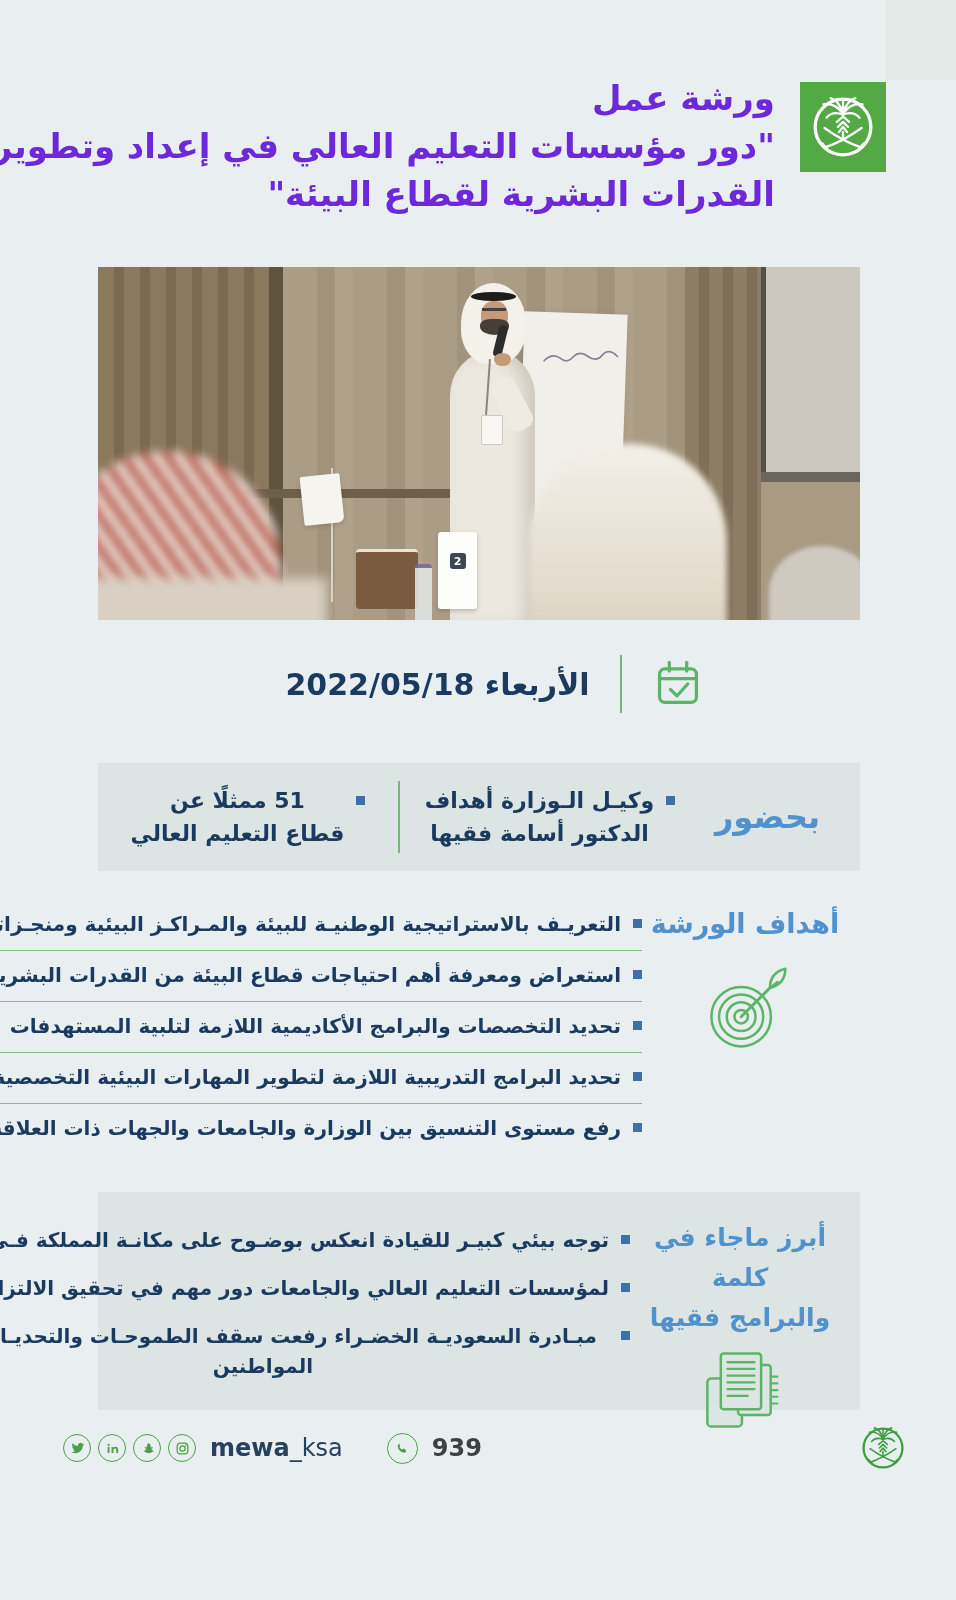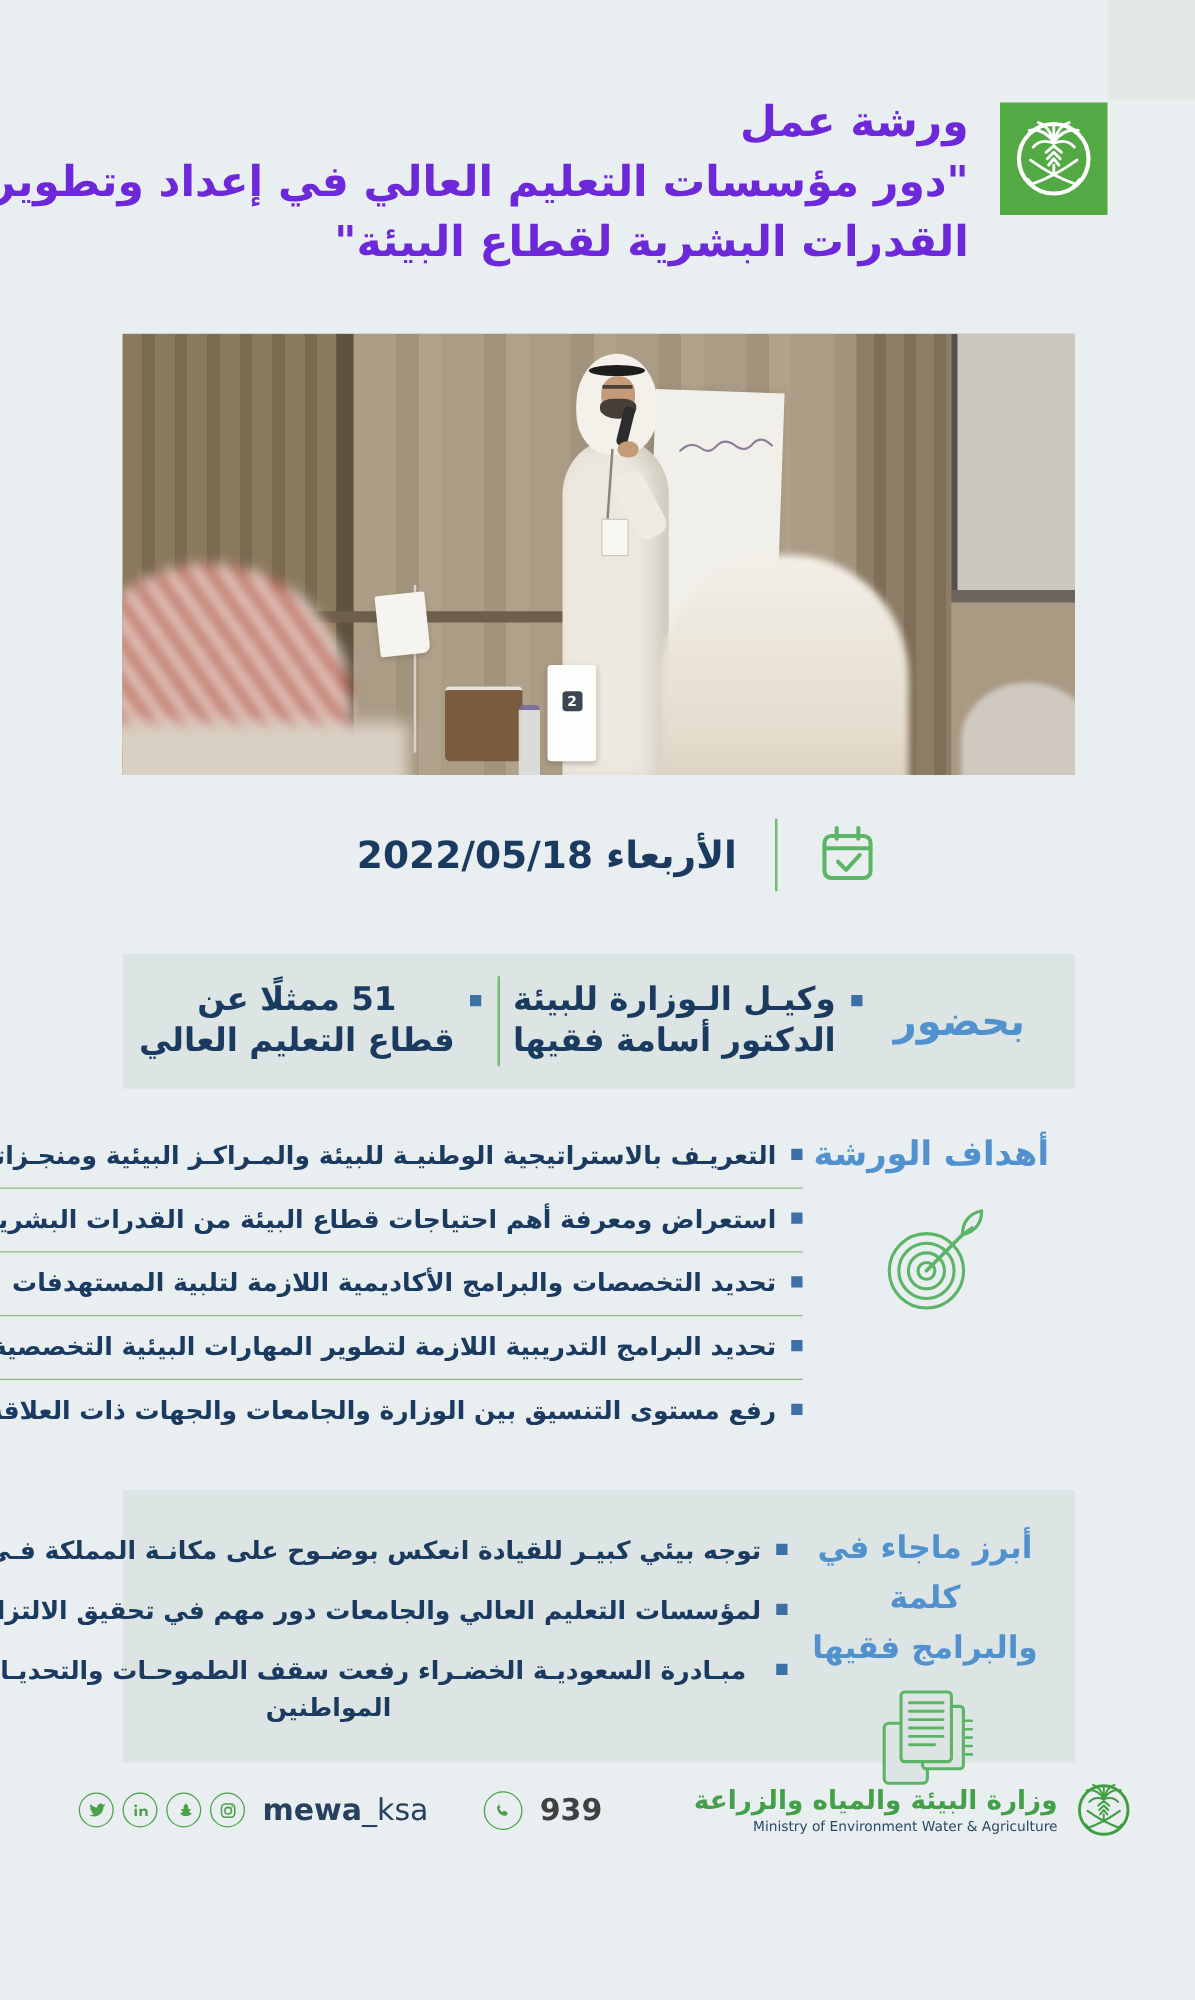--- a/index.html
+++ b/index.html
@@ -56,21 +56,21 @@
   .cal-icon{width:52px;height:52px;}
   .date-divider{width:2px;height:58px;background:#76b977;}
   .date-text{font-size:30px;font-weight:bold;color:#1b3a5f;direction:rtl;margin-left:33px;}
 
   
   .panel{background:#dde5e4;}
   .attendance{position:absolute;left:98px;top:763px;width:762px;height:108px;display:flex;direction:rtl;align-items:center;}
   .attendance .sec-header{width:120px;margin-right:40px;font-size:32px;}
   .sec-header{color:#5191cd;font-weight:bold;}
   .att-item{flex:1;display:flex;direction:rtl;justify-content:center;align-items:flex-start;gap:12px;}
-  .att-text{text-align:center;font-size:26px;line-height:33px;font-weight:bold;color:#1b3a5f;}
+  .att-text{text-align:center;font-size:22px;line-height:33px;font-weight:bold;color:#1b3a5f;}
   .bullet{width:9px;height:9px;background:#3c70a6;margin-top:12px;flex:none;}
   .att-divider{width:2px;height:72px;background:#76b977;align-self:center;}
 
   
   .objectives{position:absolute;left:98px;top:900px;width:762px;display:flex;direction:rtl;}
   .obj-side{width:218px;flex:none;text-align:center;padding-right:12px;box-sizing:border-box;}
   .obj-side .sec-header{font-size:27px;margin-top:8px;}
   .target-wrap{margin:22px 28px 0 0;text-align:center;width:150px;}
   .target-wrap svg{width:96px;height:96px;}
   .obj-list{flex:1;list-style:none;margin:0;padding:0;}
@@ -204,21 +204,21 @@
     </svg>
     <div class="date-divider"></div>
     <div class="date-text">الأربعاء 2022/05/18</div>
   </div>
 
   <section class="attendance panel">
     <div class="sec-header">بحضور</div>
     <div class="att-item">
       <div class="bullet"></div>
       <div class="att-text">
-        <div>وكيـل الـوزارة للبيئة</div>
+        <div>وكيـل الـوزارة أهداف</div>
         <div>الدكتور أسامة فقيها</div>
       </div>
     </div>
     <div class="att-divider"></div>
     <div class="att-item">
       <div class="bullet"></div>
       <div class="att-text">
         <div>51 ممثلًا عن</div>
         <div>قطاع التعليم العالي</div>
       </div>
@@ -339,24 +339,20 @@
     <div class="handle"><b>mewa</b><span>_ksa</span></div>
     <div class="phone-wrap">
       <div class="circ phone-circ">
         <svg viewBox="0 0 24 24">
             <path fill="#4aa147" d="M6.5 3c.6 0 1.2.3 1.5.9l1.4 2.4c.4.6.3 1.4-.2 1.9l-1 1c.9 2 2.5 3.6 4.5 4.5l1-1c.5-.5 1.3-.6 1.9-.2l2.4 1.4c.6.3.9.9.9 1.5 0 1.8-1.5 3.4-3.4 3.2C9.8 17.9 6.1 14.2 5.4 8.5 5.2 6.6 6.7 5 8.5 5z" transform="translate(-1.2 0)"></path>
           </svg>
       </div>
       <div class="phone-num">939</div>
     </div>
     <div class="f-spacer"></div>
-    <div class="ministry">
-      <div class="ar">وزارة البيئة والمياه والزراعة</div>
-      <div class="en">Ministry of Environment Water &amp; Agriculture</div>
-    </div>
     <div class="emblem-circ">
       <svg>
           <use href="#palm-emblem"></use>
         </svg>
     </div>
   </footer>
 
 </div>
 
 </body></html>

